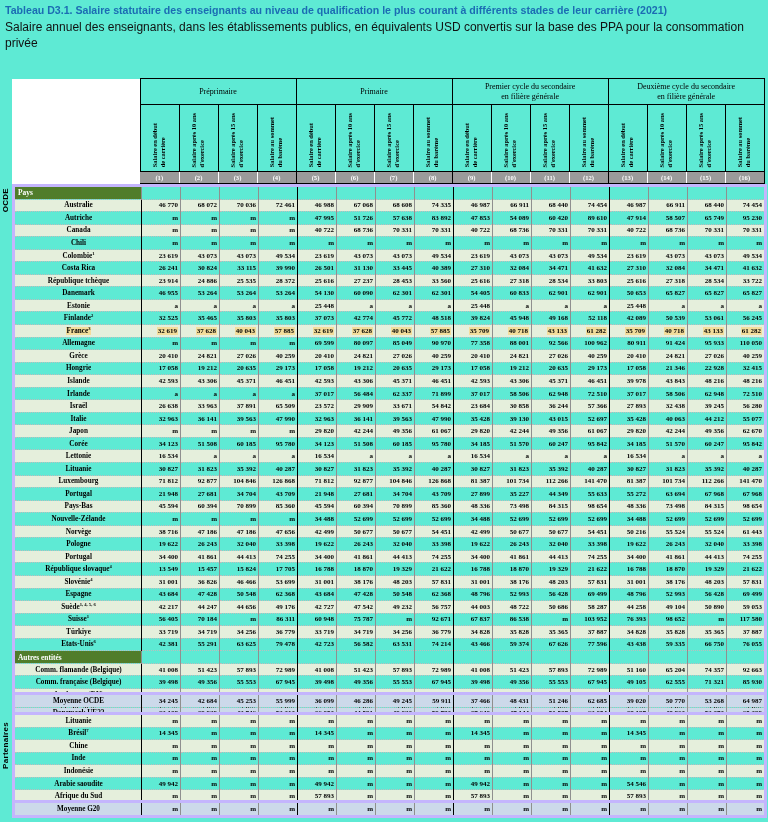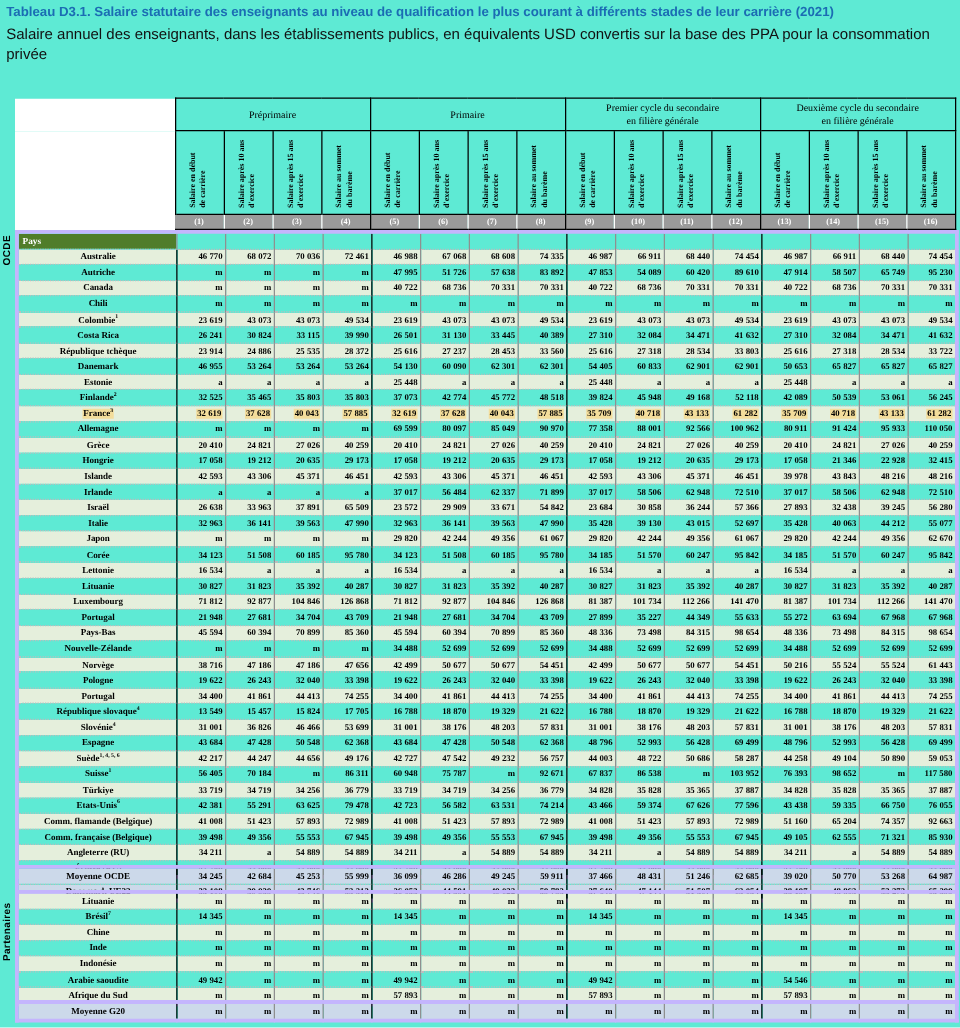--- a/index.html
+++ b/index.html
@@ -861,20 +861,39 @@
           <td class="val gb"><span>74 214</span></td>
           <td class="val"><span>43 466</span></td>
           <td class="val"><span>59 374</span></td>
           <td class="val"><span>67 626</span></td>
           <td class="val gb"><span>77 596</span></td>
           <td class="val"><span>43 438</span></td>
           <td class="val"><span>59 335</span></td>
           <td class="val"><span>66 750</span></td>
           <td class="val gb"><span>76 055</span></td>
         </tr>
+        <tr>
+          <td class="secbar">Autres entités</td>
+          <td class=""></td>
+          <td class=""></td>
+          <td class=""></td>
+          <td class="gb"></td>
+          <td class=""></td>
+          <td class=""></td>
+          <td class=""></td>
+          <td class="gb"></td>
+          <td class=""></td>
+          <td class=""></td>
+          <td class=""></td>
+          <td class="gb"></td>
+          <td class=""></td>
+          <td class=""></td>
+          <td class=""></td>
+          <td class="gb"></td>
+        </tr>
         <tr class="stripe">
           <td class="cname"><span>Comm. flamande (Belgique)</span></td>
           <td class="val"><span>41 008</span></td>
           <td class="val"><span>51 423</span></td>
           <td class="val"><span>57 893</span></td>
           <td class="val gb"><span>72 989</span></td>
           <td class="val"><span>41 008</span></td>
           <td class="val"><span>51 423</span></td>
           <td class="val"><span>57 893</span></td>
           <td class="val gb"><span>72 989</span></td>

